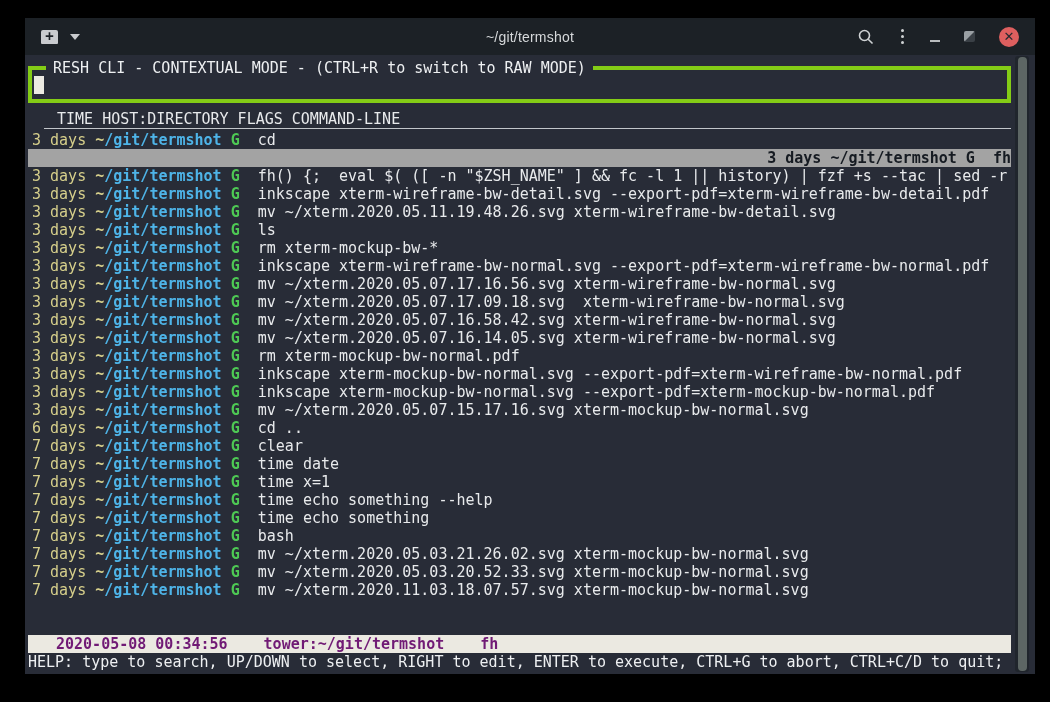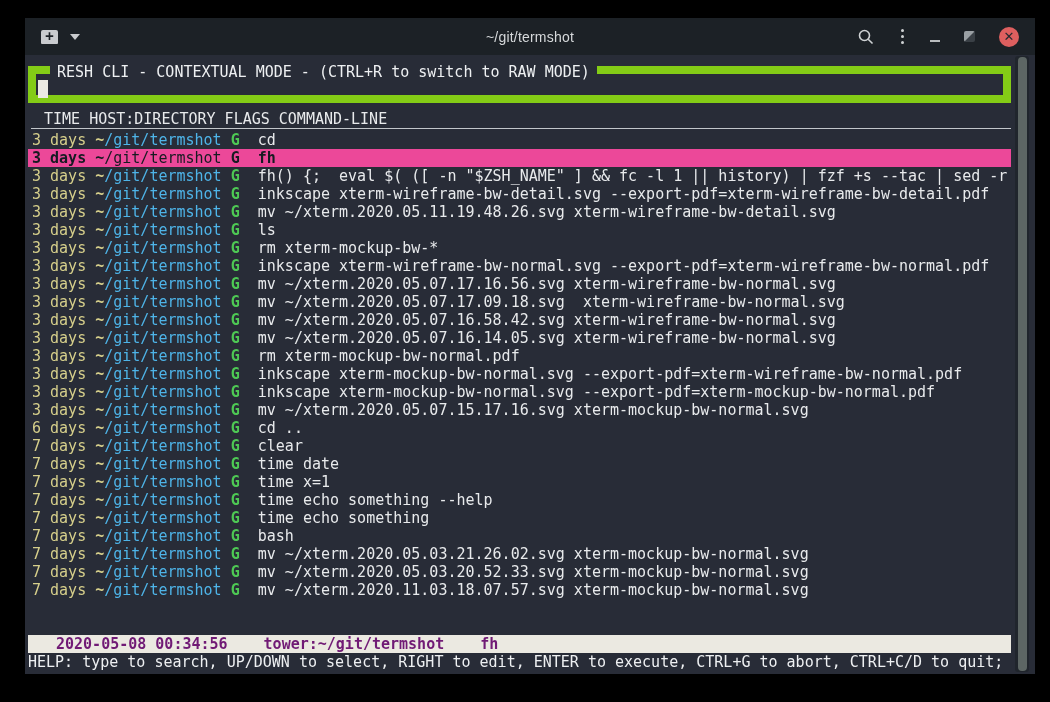--- a/index.html
+++ b/index.html
@@ -47,43 +47,43 @@
     color:#252a30; font:bold 13px/20px "DejaVu Sans", sans-serif; text-align:center;
   }
 
   
   .terminal { position:relative; width:1010px; height:619px; background:#282c37; overflow:hidden;
               font:15px/18px "DejaVu Sans Mono", monospace; color:#e8eaec; }
   .content { position:absolute; left:3px; top:0; width:983px; height:100%; }
 
   .search-box {
     position:absolute; left:0; right:0; top:11px; height:37px;
-    border:8px solid #84cc16;
+    border:4px solid #84cc16;
     text-align:center;
   }
   .box-legend {
     position:absolute; top:-11px; left:14px; background:#282c37; padding:0 7px;
     color:#eef0f2; white-space:pre;
   }
   .cursor-block { position:absolute; left:2px; top:6px; width:10px; height:18px; background:#eceae2; }
 
   .table-header {
-    position:absolute; left:3px; right:0; top:55px; height:19px;
+    position:absolute; left:16px; right:0; top:55px; height:19px;
     padding-left:13px; white-space:pre; color:#e8eaec;
     border-bottom:1px solid #c2c6ca;
   }
 
   .rows { position:absolute; left:0; right:0; top:76px; }
   .hrow { height:18px; white-space:pre; overflow:hidden; padding-left:4px; }
   .c-time  { color:#d6cf8b; }
   .c-tilde { color:#d6cf8b; font-weight:bold; }
-  .c-dir   { color:#4eb4e8; font-weight:normal; }
+  .c-dir   { color:#4eb4e8; font-weight:bold; }
   .c-flag  { color:#4ec954; font-weight:bold; }
   .c-cmd   { color:#e8eaec; }
-  .hrow.selected { background:#ec4899; font-weight:bold; }
+  .hrow.selected { background:#a3a3a3; font-weight:bold;text-align:right; }
   .hrow.selected .c-time, .hrow.selected .c-tilde, .hrow.selected .c-dir,
   .hrow.selected .c-flag, .hrow.selected .c-cmd { color:#161b22; }
 
   .status-bar {
     position:absolute; left:0; right:0; top:580px; height:18px;
     background:#ebe9e1; color:#701a75; font-weight:bold; white-space:pre; padding-left:28px;
   }
   .status-bar .gap { display:inline-block; width:36px; }
 
   .help-bar {

